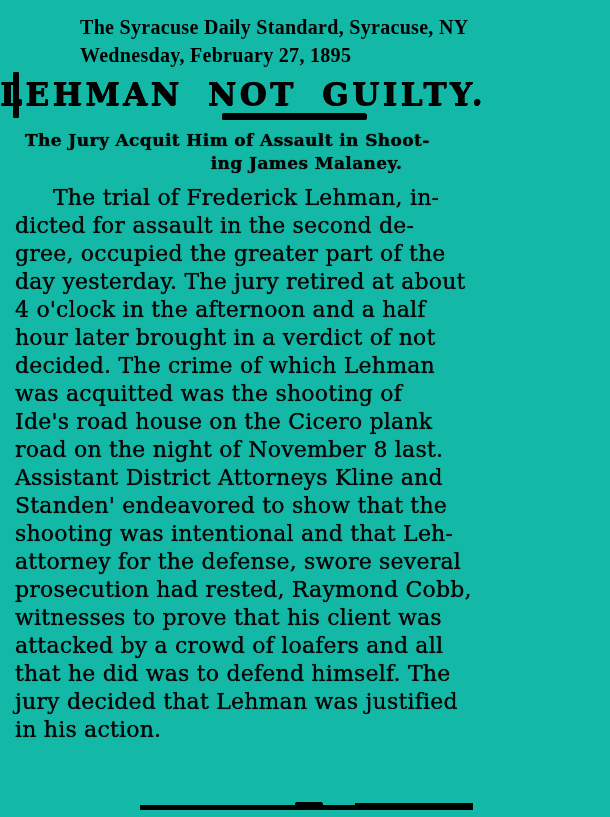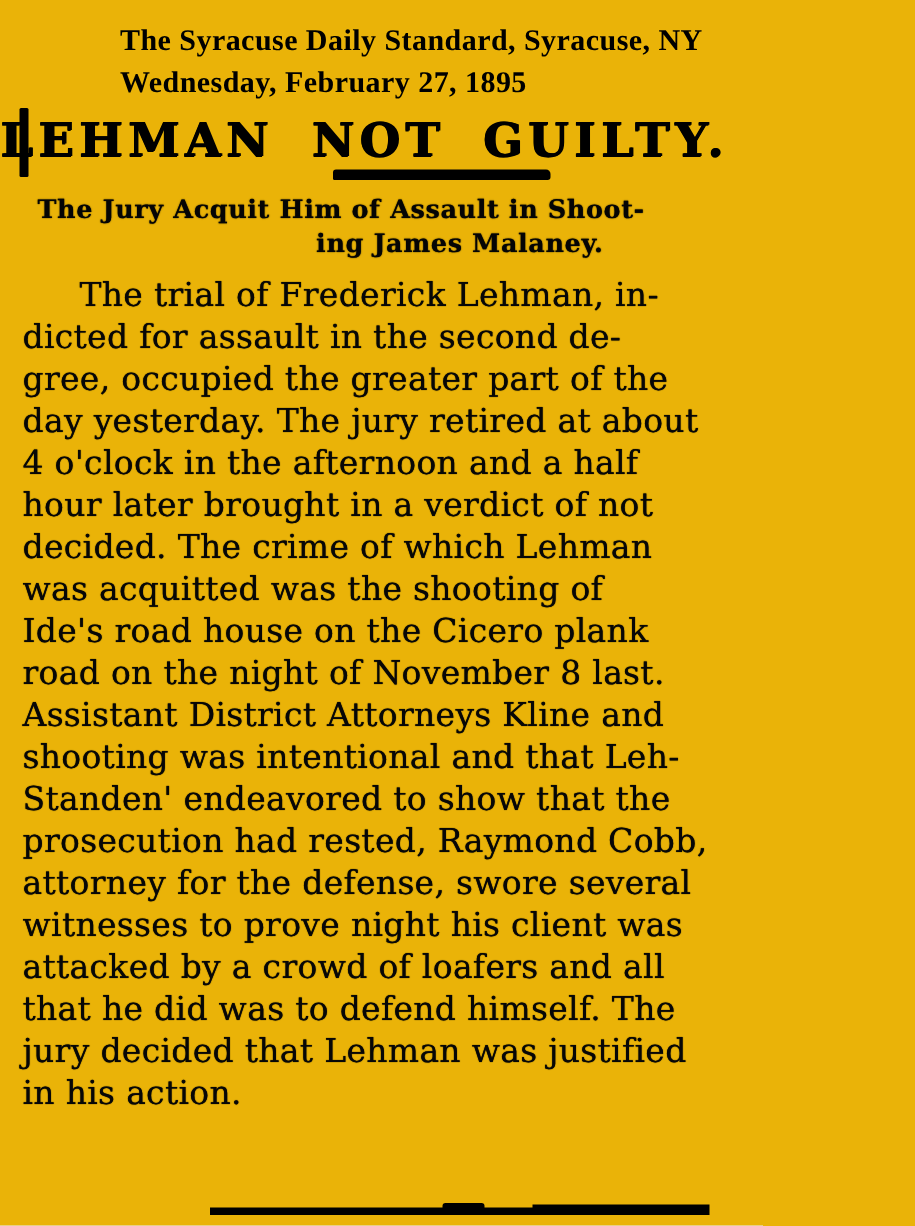--- a/index.html
+++ b/index.html
@@ -1,20 +1,20 @@
 <!DOCTYPE html>
 <html><head>
 <meta charset="utf-8">
 <style>
   html, body { margin: 0; padding: 0; background: #e8e8e8; }
   .page {
     position: relative;
     width: 610px;
     height: 817px;
-    background: #eab308;
+    background: #14b8a6;
     color: #0a0a0a;
     overflow: hidden;
     margin: 0 auto;
     font-family: "DejaVu Serif", serif;
   }
 
   
   .typed-header {
     position: absolute;
     left: 80px;
@@ -137,25 +137,25 @@
     <div class="bline">dicted for assault in the second de-</div>
     <div class="bline">gree, occupied the greater part of the</div>
     <div class="bline">day yesterday. The jury retired at about</div>
     <div class="bline">4 o'clock in the afternoon and a half</div>
     <div class="bline">hour later brought in a verdict of not</div>
     <div class="bline">decided.  The crime of which Lehman</div>
     <div class="bline">was acquitted was the shooting of</div>
     <div class="bline">Ide's road house on the Cicero plank</div>
     <div class="bline">road on the night of November 8 last.</div>
     <div class="bline">Assistant District Attorneys Kline and</div>
+    <div class="bline">Standen' endeavored to show that the</div>
     <div class="bline">shooting was intentional and that Leh-</div>
-    <div class="bline">Standen' endeavored to show that the</div>
+    <div class="bline">attorney for the defense, swore several</div>
     <div class="bline">prosecution had rested, Raymond Cobb,</div>
-    <div class="bline">attorney for the defense, swore several</div>
-    <div class="bline">witnesses to prove night his client was</div>
+    <div class="bline">witnesses to prove that his client was</div>
     <div class="bline">attacked by a crowd of loafers and all</div>
     <div class="bline">that he did was to defend himself. The</div>
     <div class="bline">jury decided that Lehman was justified</div>
     <div class="bline last">in his action.</div>
   </div>
 
   <div class="end-rule">
     <span class="seg-a"></span>
     <span class="seg-bump"></span>
     <span class="seg-b"></span>

